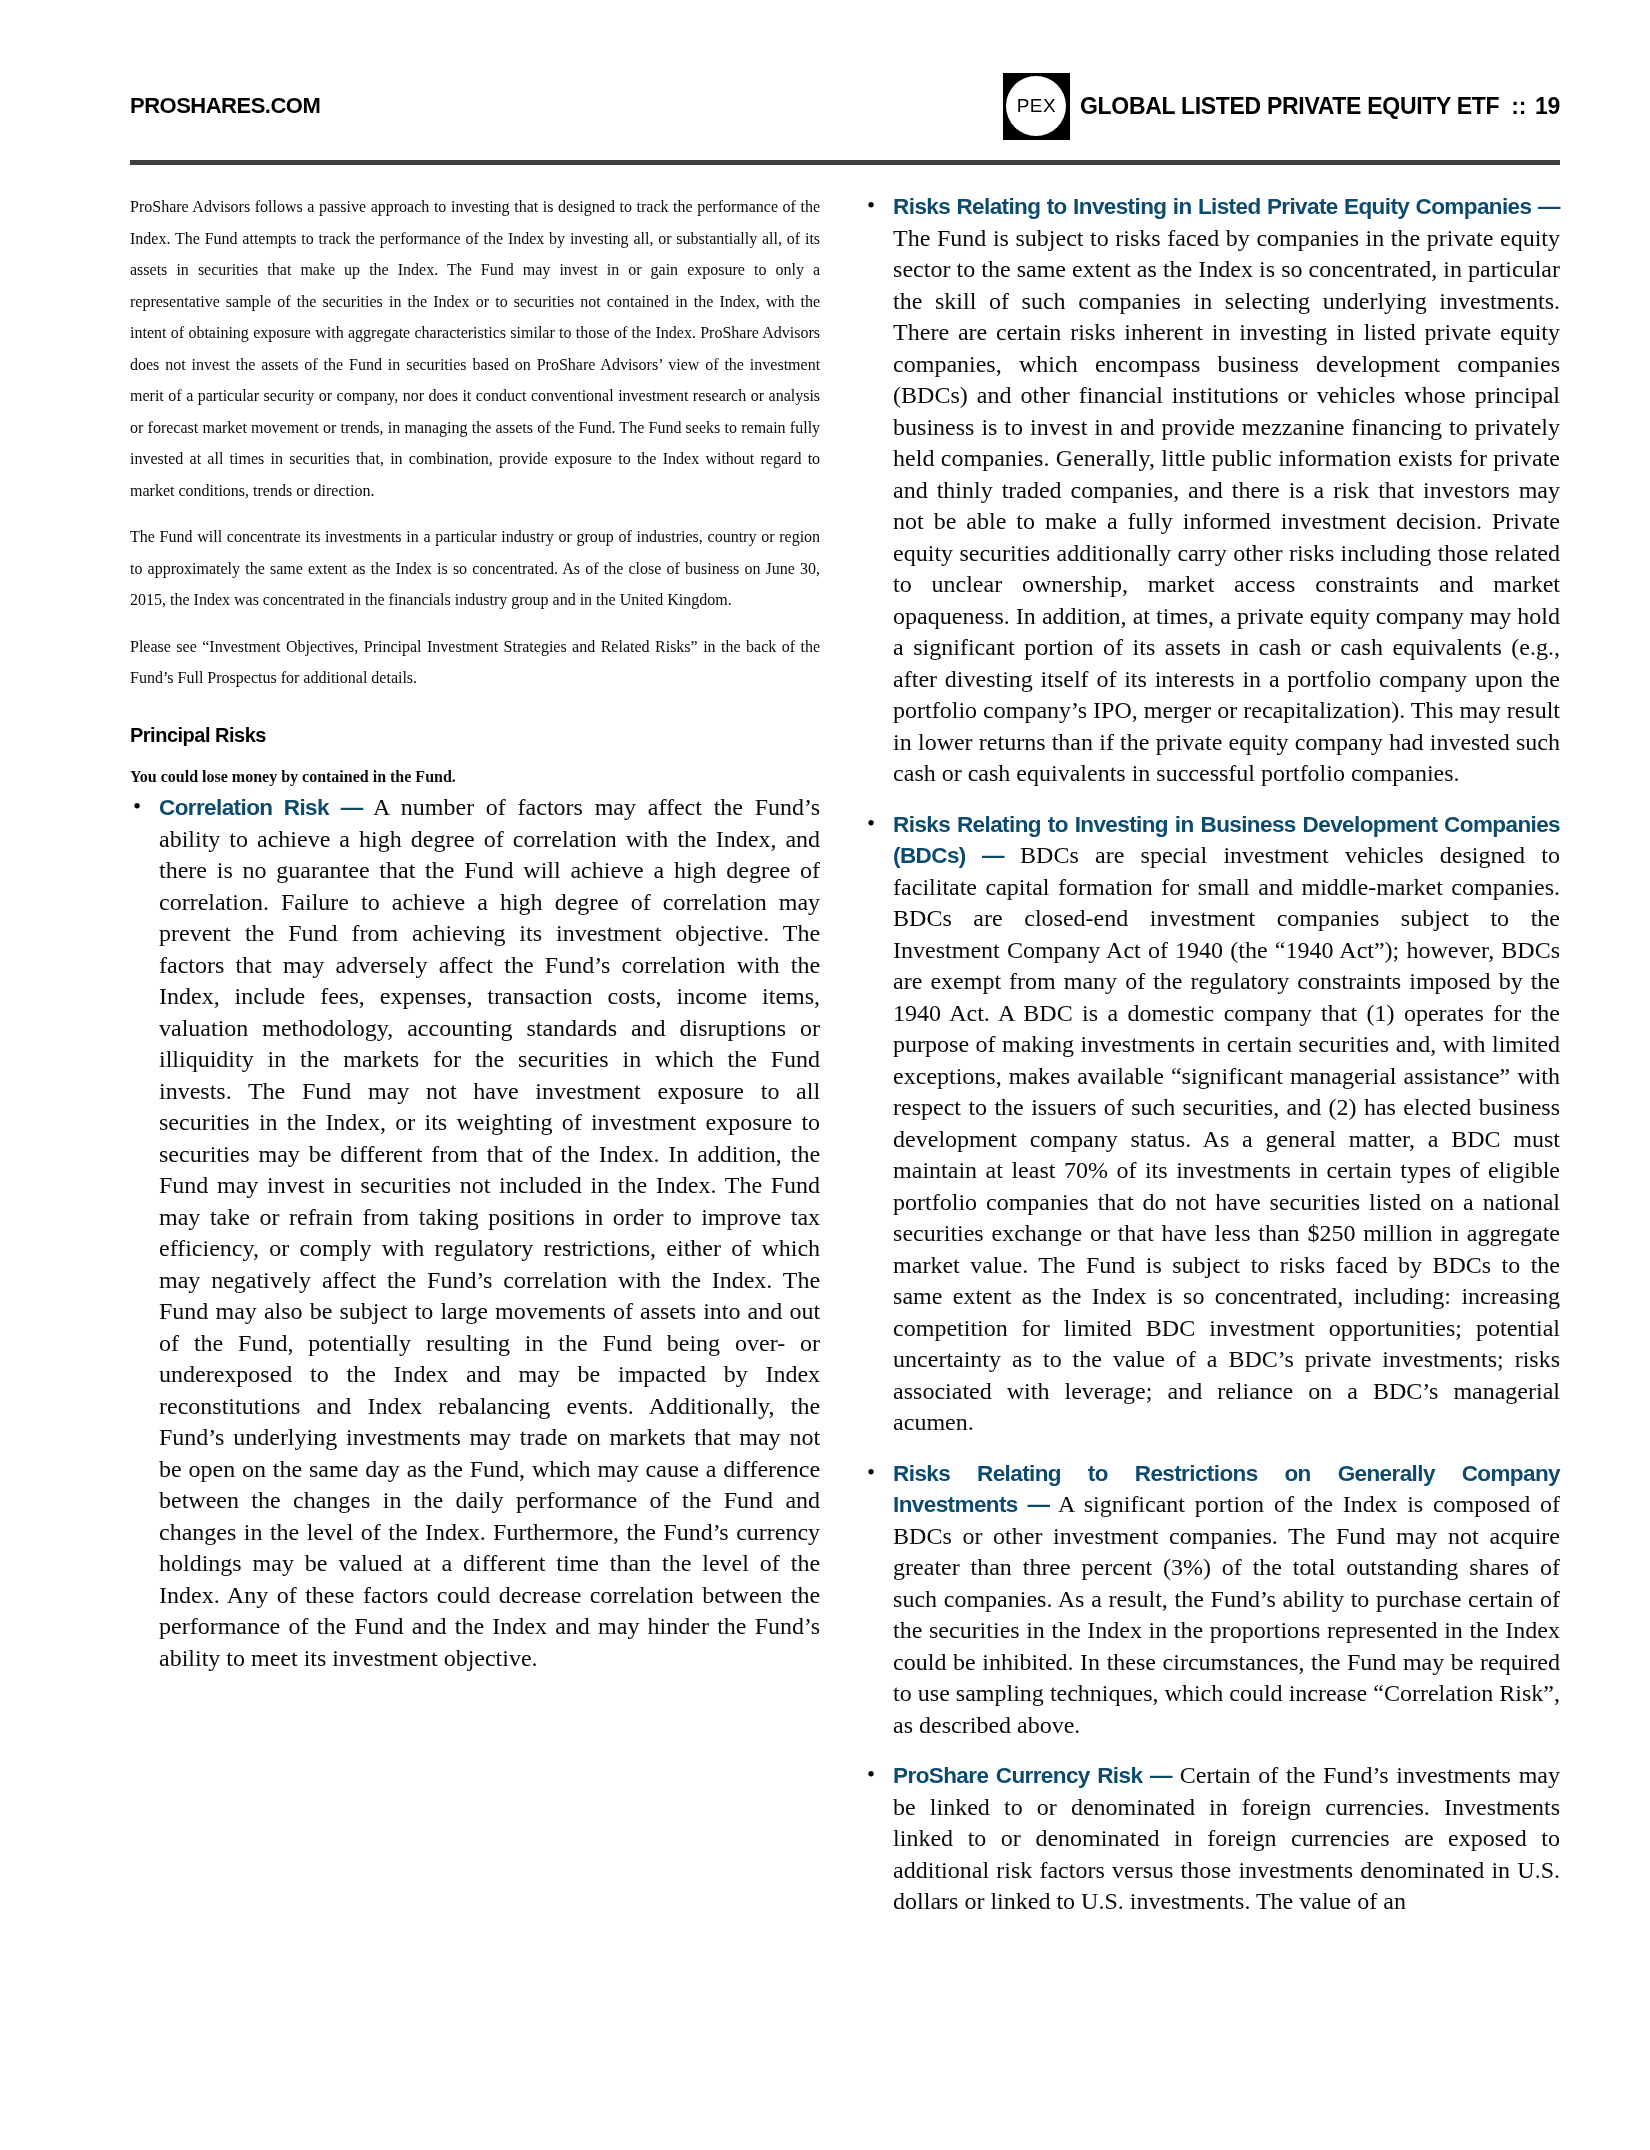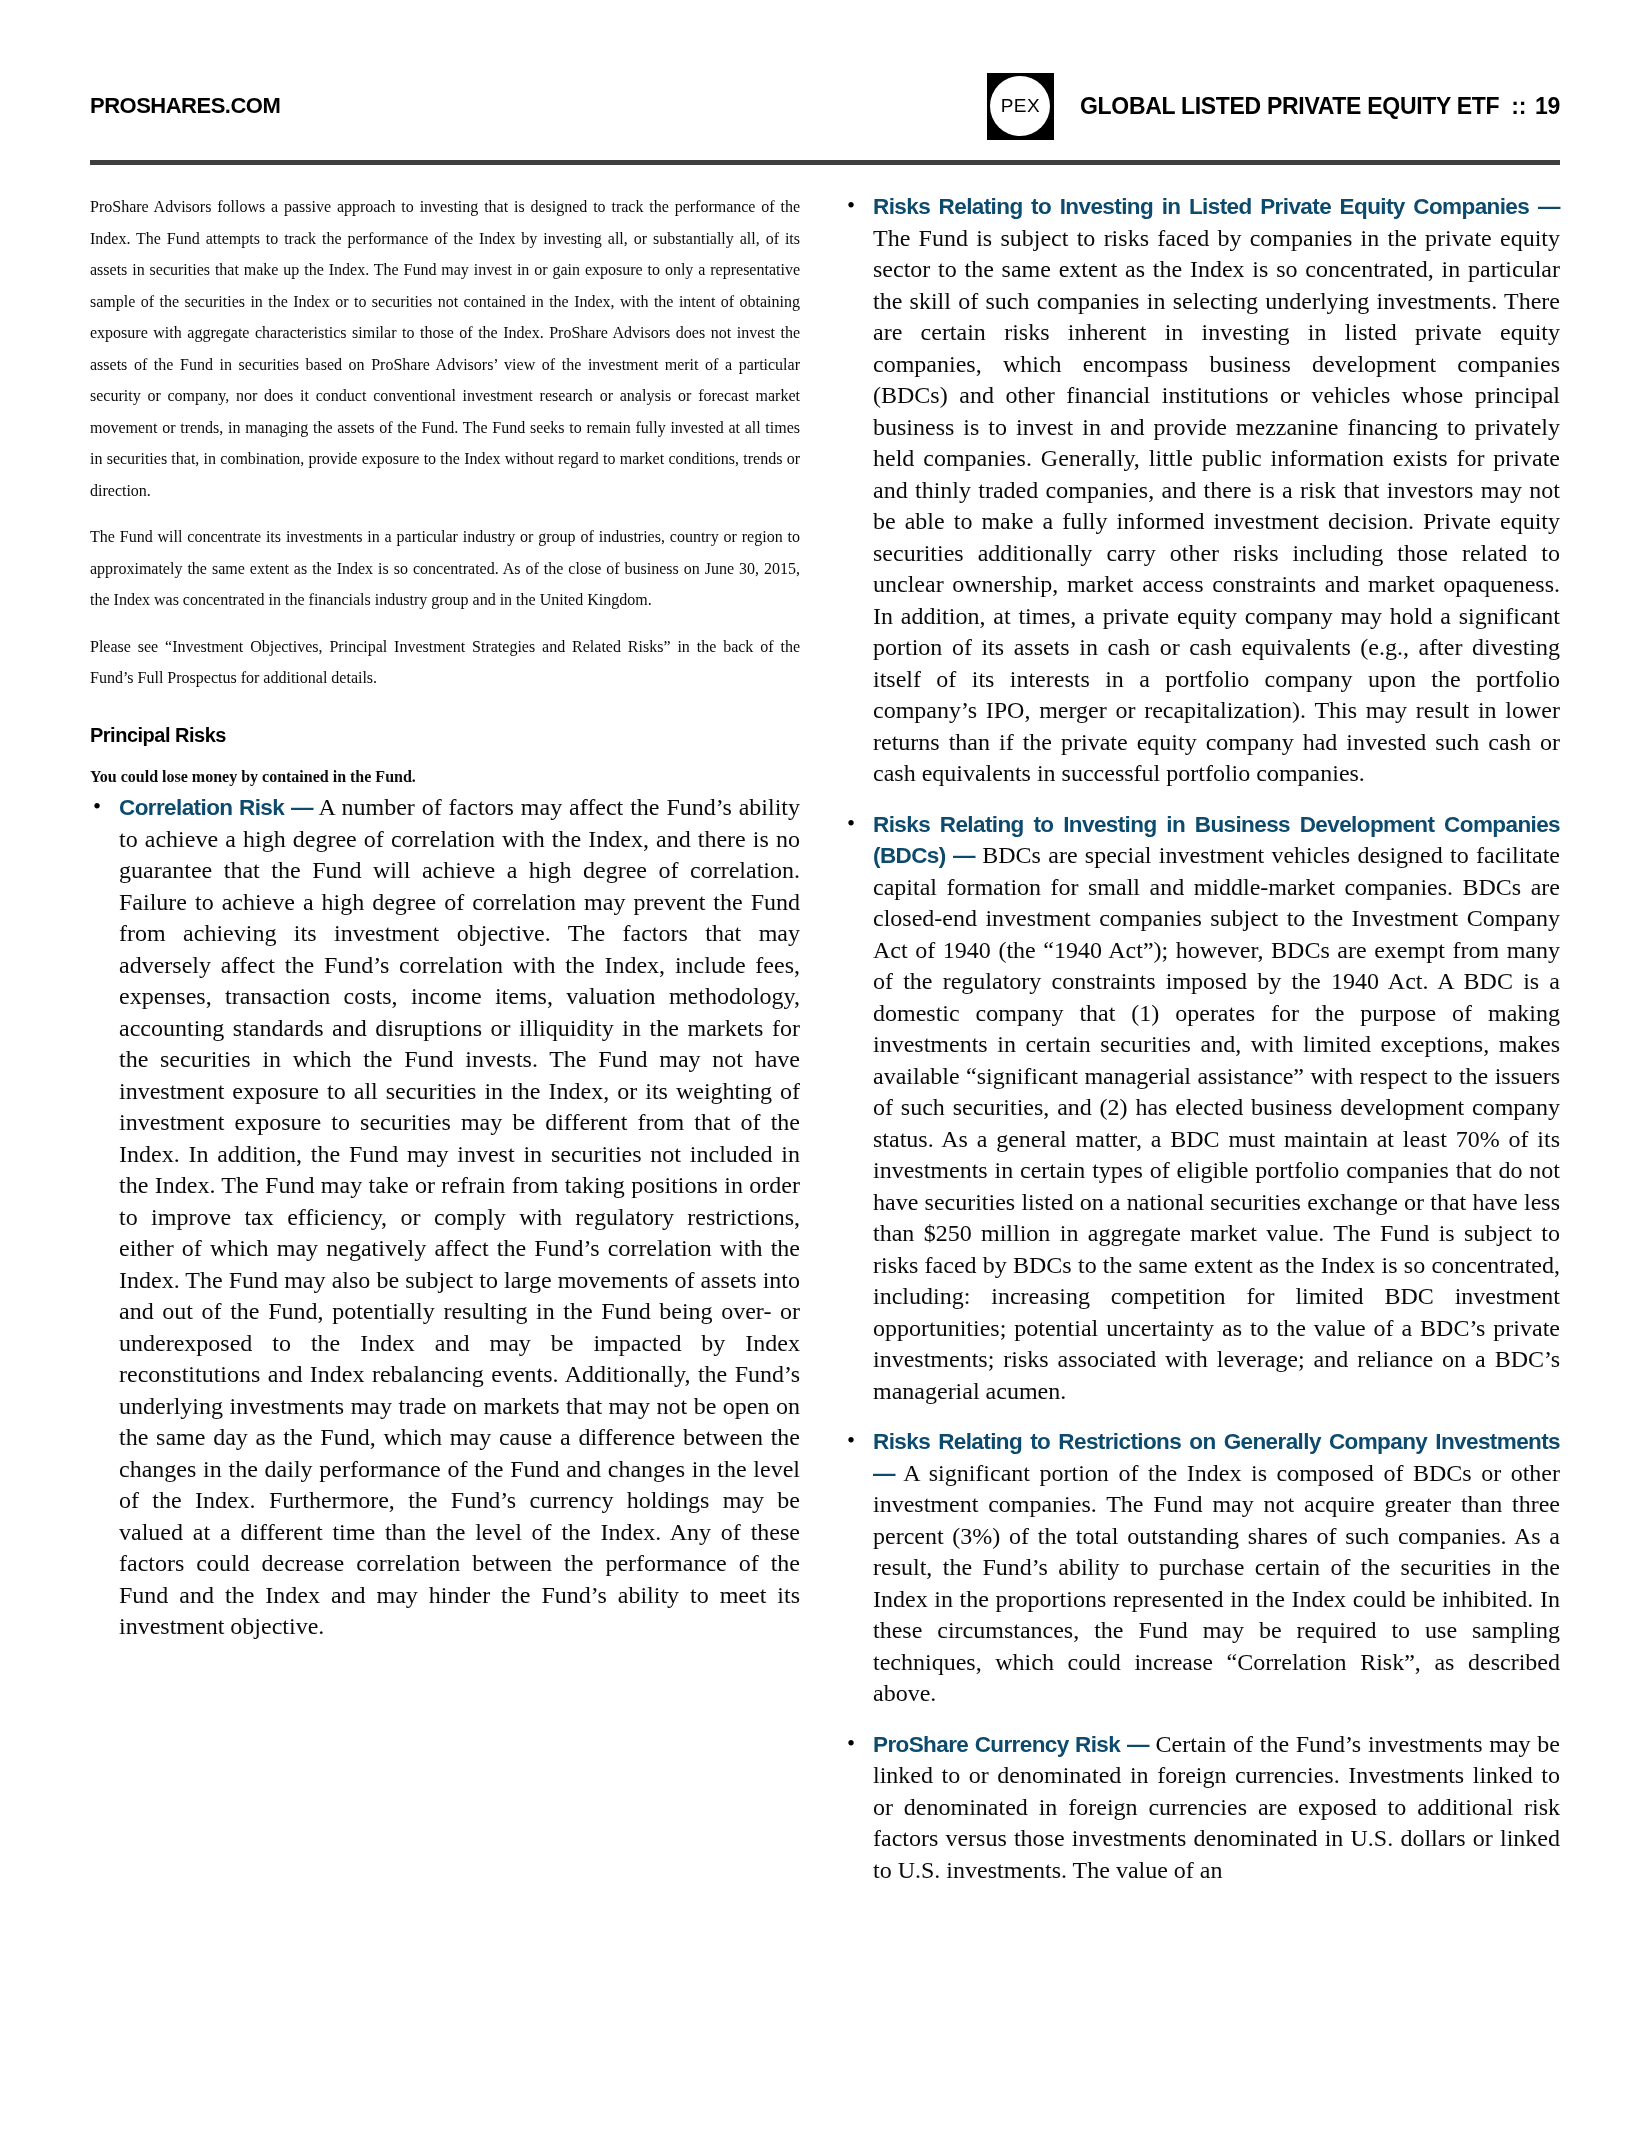--- a/index.html
+++ b/index.html
@@ -4,20 +4,21 @@
 <style>
   * { box-sizing: border-box; }
   html, body { margin: 0; padding: 0; background: #ffffff; }
   .page {
     position: relative;
     width: 1650px;
     height: 2150px;
     background: #ffffff;
     color: #0a0a0a;
     font-family: "Liberation Serif", serif;
+    padding-left: 40px;
   }
   
   .header {
     display: flex;
     align-items: center;
     justify-content: space-between;
     padding: 64px 90px 0 90px;
     height: 148px;
   }
   .site-name {
@@ -31,21 +32,21 @@
     display: flex;
     align-items: center;
   }
   .logo-square {
     width: 67px;
     height: 67px;
     background: #000;
     display: flex;
     align-items: center;
     justify-content: center;
-    margin-right: 26px;
+    margin-right: 10px;
   }
   .logo-circle {
     width: 60px;
     height: 60px;
     background: #fff;
     border-radius: 50%;
     display: flex;
     align-items: center;
     justify-content: center;
     font-family: "Liberation Sans", sans-serif;

